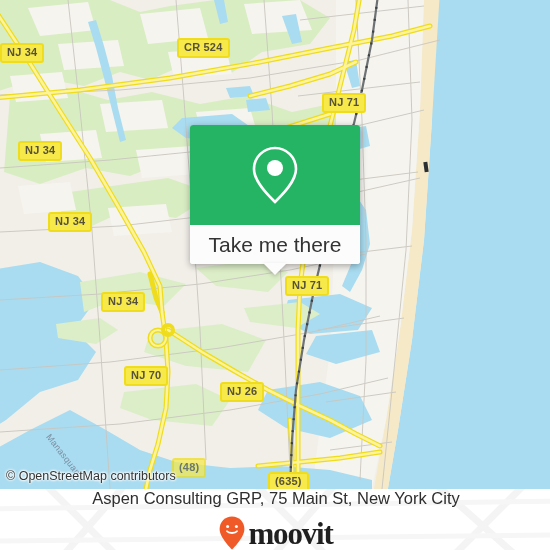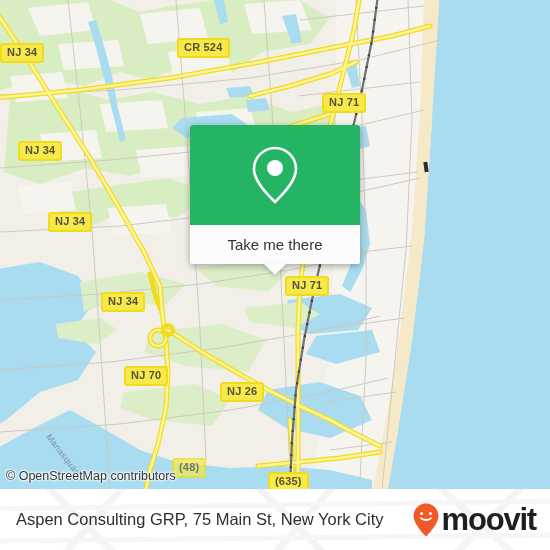--- a/index.html
+++ b/index.html
@@ -74,21 +74,21 @@
     display: flex; align-items: center; justify-content: center;
   }
   .popup-bottom {
     height: 39px;
     background: #fcfcfc;
     border-radius: 0 0 3px 3px;
     display: flex; align-items: center; justify-content: center;
     position: relative;
   }
   .popup-label {
-    font-size: 15px;
+    font-size: 21px;
     color: #333333;
     font-family: "Liberation Sans", sans-serif;
   }
   .popup-tail {
     position: absolute;
     left: 50%; bottom: -11px; transform: translateX(-50%);
     width: 0; height: 0;
     border-left: 12px solid transparent;
     border-right: 12px solid transparent;
     border-top: 12px solid #fcfcfc;
@@ -104,37 +104,38 @@
   .footer-watermark {
     position: absolute; left: 0; top: 0; width: 550px; height: 61px;
     opacity: 1;
   }
   .footer-inner {
     position: relative;
     height: 61px;
     display: flex; align-items: center;
     padding: 0 14px 0 16px;
     box-sizing: border-box;
+    flex-direction: column;
   }
   .footer-title {
     font-size: 16.5px;
     color: #2f2f2f;
     font-family: "Liberation Sans", sans-serif;
     white-space: nowrap;
     flex: 1;
   }
   .brand {
     display: flex; align-items: center; gap: 3px;
   }
   .brand-word {
     font-size: 31px;
     font-weight: 700;
     color: #1f1f1f;
     letter-spacing: -1.2px;
-    font-family: Liberation Sans, sans-serif;
+    font-family: Liberation Serif, serif;
     line-height: 1;
   }
 </style>
 </head>
 <body>
 
 <div id="root">
 
   <div class="map">
 

